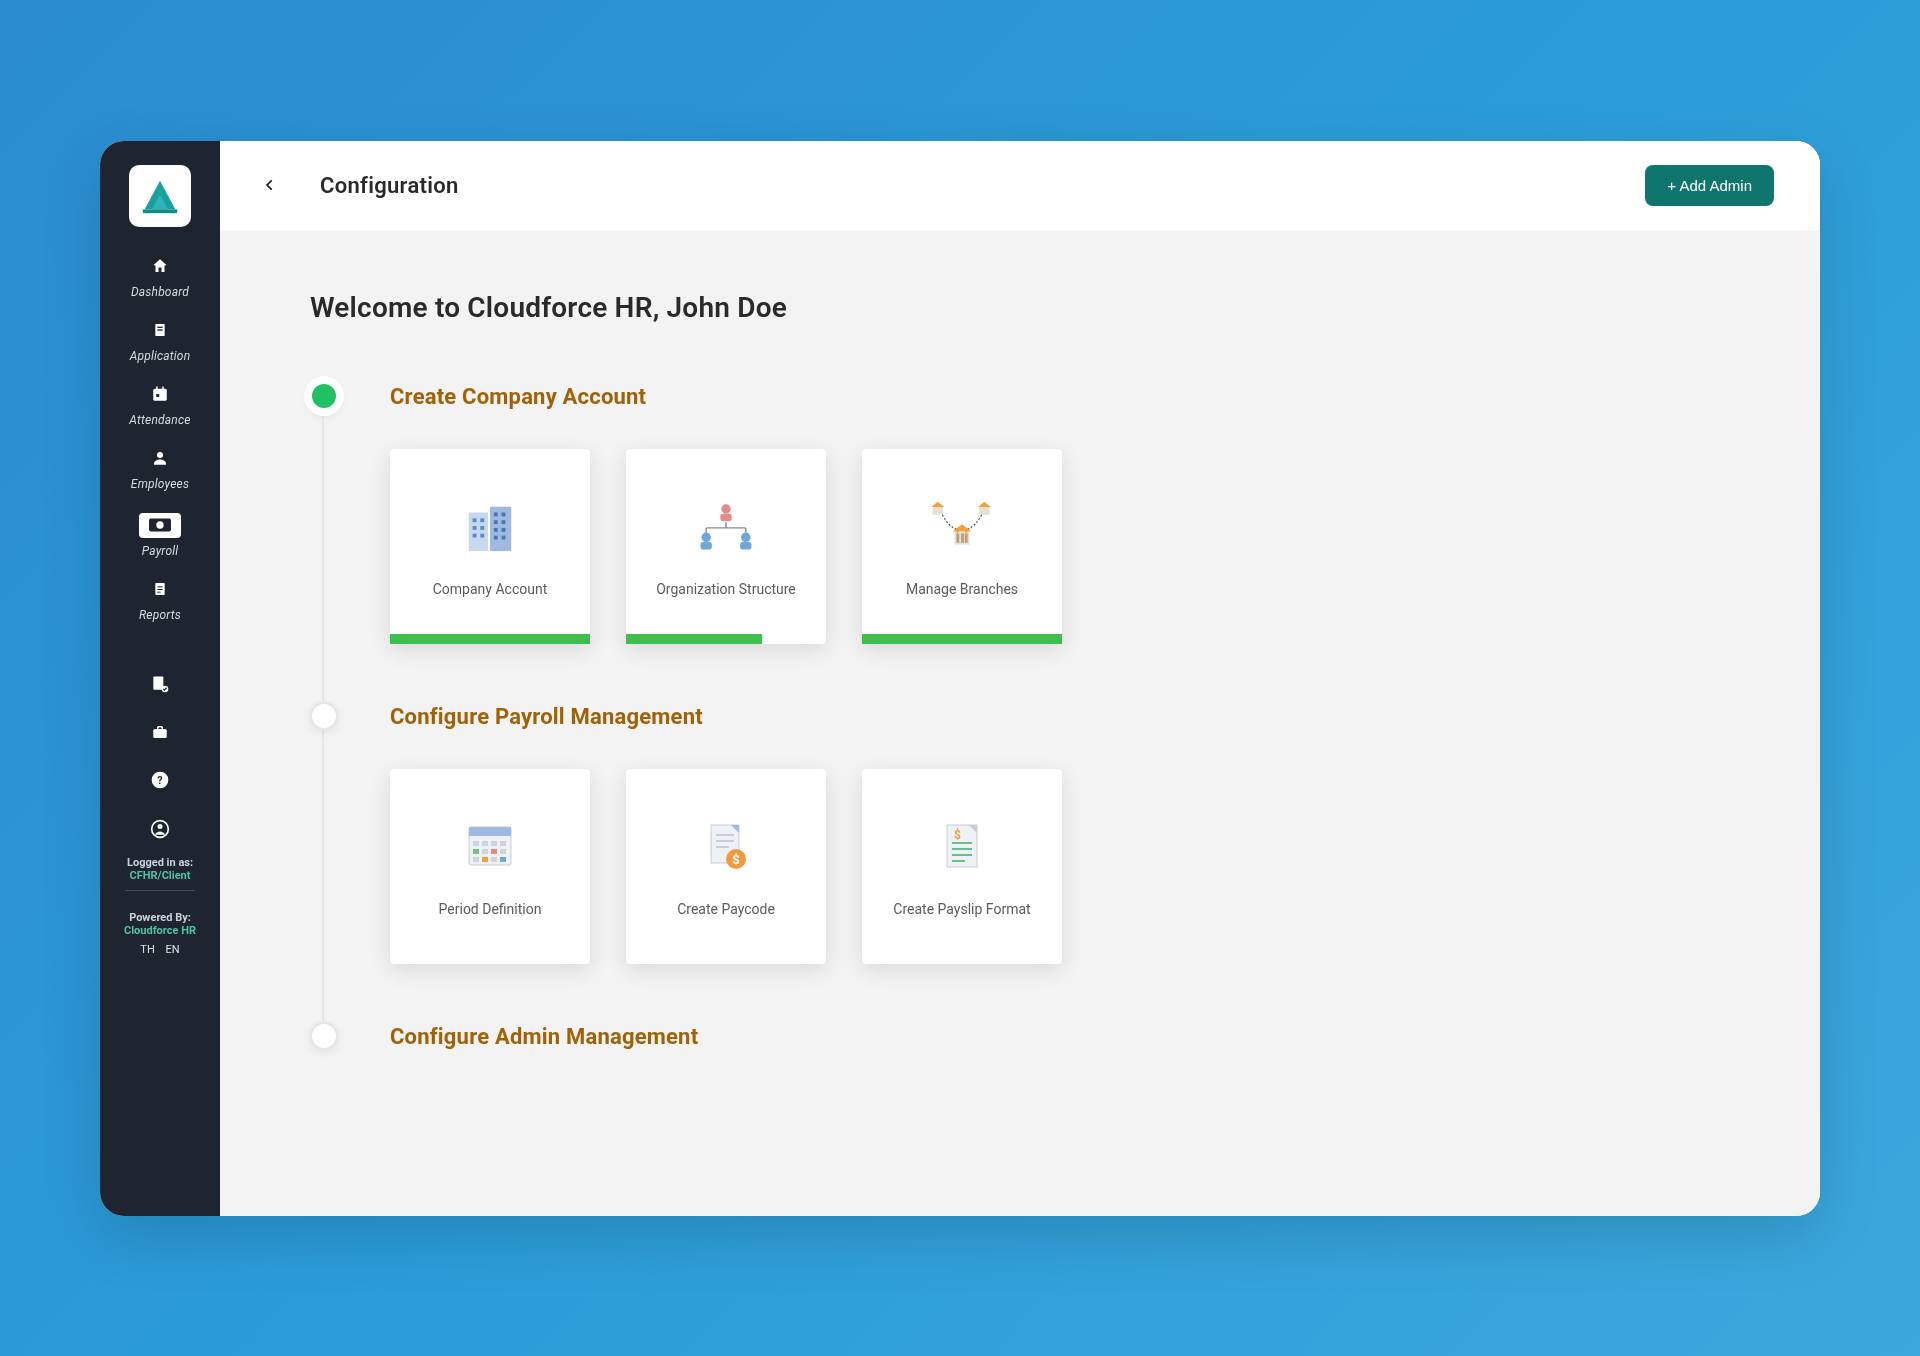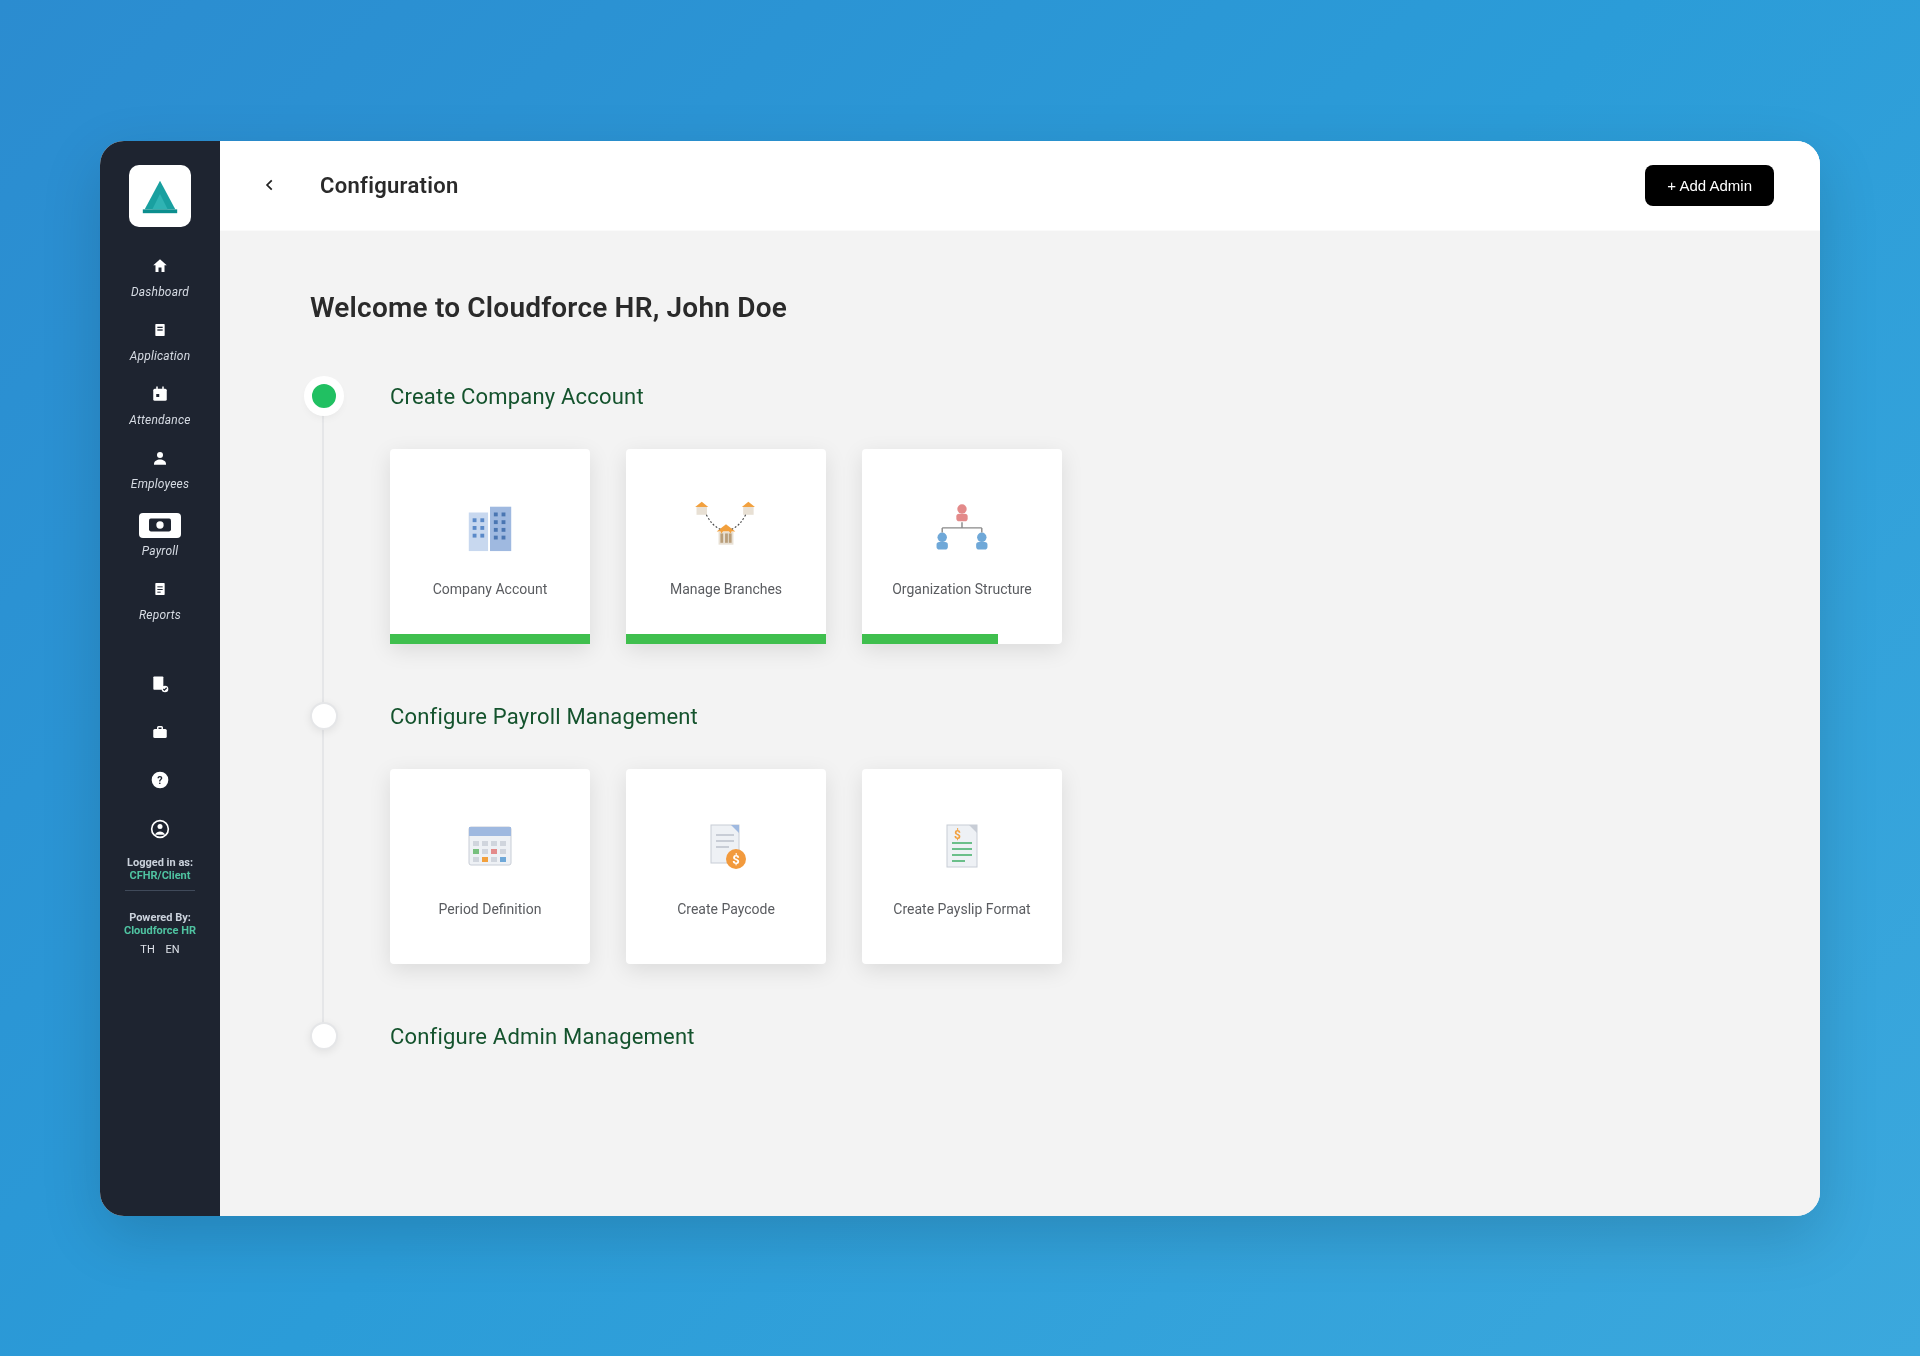--- a/index.html
+++ b/index.html
@@ -109,21 +109,21 @@
 }
 .page-title {
   font-size: 22px;
   font-weight: 600;
   color: #2a2a2a;
   margin-left: 30px;
   letter-spacing: 0.3px;
 }
 .topbar-spacer { flex: 1; }
 .add-admin-btn {
-  background: #000000;
+  background: #0f766e;
   color: #fff;
   border: none;
   border-radius: 8px;
   padding: 12px 22px;
   font-size: 15px;
   cursor: pointer;
 }
 .content {
   flex: 1;
   overflow-y: auto;
@@ -168,22 +168,22 @@
   border: 2px solid #e5e6e8;
   box-shadow: 0 2px 8px rgba(0,0,0,0.08);
 }
 .step-dot.active {
   background: #21c062;
   border-color: #fff;
   box-shadow: 0 0 0 6px #fff, 0 4px 12px rgba(0,0,0,0.12);
 }
 .step-title {
   font-size: 22px;
-  font-weight: 400;
-  color: #14532d;
+  font-weight: 700;
+  color: #a16207;
   letter-spacing: 0.2px;
 }
 .cards {
   display: flex;
   gap: 36px;
   margin-top: 40px;
 }
 .card {
   width: 200px;
   height: 195px;
@@ -406,20 +406,39 @@
                       <rect x="42" y="38" width="4" height="4"></rect>
                     </g>
                 </svg>
               </div>
               <div class="card-label">Company Account</div>
               <div class="card-progress full"></div>
             </div>
 
             <div class="card">
               <div class="card-icon">
+                <svg width="66" height="54" viewBox="0 0 70 56">
+                  <circle cx="35" cy="10" r="5" fill="#e38a8a"></circle>
+                    <rect x="29" y="15" width="12" height="8" rx="3" fill="#e38a8a"></rect>
+                  <circle cx="14" cy="40" r="5" fill="#6fa8d8"></circle>
+                    <rect x="8" y="45" width="12" height="8" rx="3" fill="#6fa8d8"></rect>
+                  <circle cx="56" cy="40" r="5" fill="#6fa8d8"></circle>
+                    <rect x="50" y="45" width="12" height="8" rx="3" fill="#6fa8d8"></rect>
+                  <line x1="35" y1="24" x2="35" y2="30" stroke="#888" stroke-width="1.5"></line>
+                  <line x1="14" y1="30" x2="56" y2="30" stroke="#888" stroke-width="1.5"></line>
+                  <line x1="14" y1="30" x2="14" y2="35" stroke="#888" stroke-width="1.5"></line>
+                  <line x1="56" y1="30" x2="56" y2="35" stroke="#888" stroke-width="1.5"></line>
+                </svg>
+              </div>
+              <div class="card-label">Organization Structure</div>
+              <div class="card-progress partial"></div>
+            </div>
+
+            <div class="card">
+              <div class="card-icon">
                 <svg width="66" height="56" viewBox="0 0 70 60">
                   <g transform="translate(25,28)">
                       <polygon points="10,0 20,8 0,8" fill="#f2a03d"></polygon>
                       <rect x="2" y="8" width="16" height="14" fill="#e8e0d4"></rect>
                       <rect x="4" y="10" width="3" height="10" fill="#b99e7a"></rect>
                       <rect x="9" y="10" width="3" height="10" fill="#b99e7a"></rect>
                       <rect x="13" y="10" width="3" height="10" fill="#b99e7a"></rect>
                     </g>
                   <g transform="translate(2,4) scale(0.7)">
                       <polygon points="10,0 20,8 0,8" fill="#f2a03d"></polygon>
@@ -432,39 +451,20 @@
                   <path d="M14 18 Q20 30 30 34" stroke="#444" stroke-width="1.2" fill="none" stroke-dasharray="2 2"></path>
                   <path d="M56 18 Q50 30 40 34" stroke="#444" stroke-width="1.2" fill="none" stroke-dasharray="2 2"></path>
                   <polygon points="28,33 33,34 30,38" fill="#f2a03d"></polygon>
                   <polygon points="42,33 37,34 40,38" fill="#f2a03d"></polygon>
                 </svg>
               </div>
               <div class="card-label">Manage Branches</div>
               <div class="card-progress full"></div>
             </div>
 
-            <div class="card">
-              <div class="card-icon">
-                <svg width="66" height="54" viewBox="0 0 70 56">
-                  <circle cx="35" cy="10" r="5" fill="#e38a8a"></circle>
-                    <rect x="29" y="15" width="12" height="8" rx="3" fill="#e38a8a"></rect>
-                  <circle cx="14" cy="40" r="5" fill="#6fa8d8"></circle>
-                    <rect x="8" y="45" width="12" height="8" rx="3" fill="#6fa8d8"></rect>
-                  <circle cx="56" cy="40" r="5" fill="#6fa8d8"></circle>
-                    <rect x="50" y="45" width="12" height="8" rx="3" fill="#6fa8d8"></rect>
-                  <line x1="35" y1="24" x2="35" y2="30" stroke="#888" stroke-width="1.5"></line>
-                  <line x1="14" y1="30" x2="56" y2="30" stroke="#888" stroke-width="1.5"></line>
-                  <line x1="14" y1="30" x2="14" y2="35" stroke="#888" stroke-width="1.5"></line>
-                  <line x1="56" y1="30" x2="56" y2="35" stroke="#888" stroke-width="1.5"></line>
-                </svg>
-              </div>
-              <div class="card-label">Organization Structure</div>
-              <div class="card-progress partial"></div>
-            </div>
-
           </div>
         </div>
 
         <div class="step">
           <div class="step-dot"></div>
           <div class="step-title">Configure Payroll Management</div>
           <div class="cards">
 
             <div class="card">
               <div class="card-icon">

